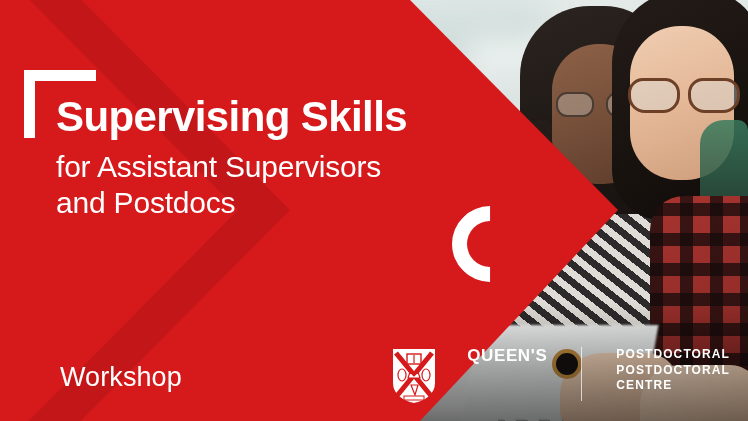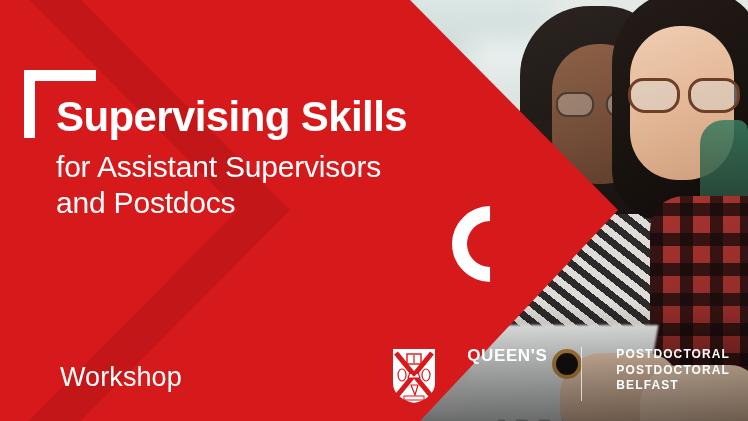--- a/index.html
+++ b/index.html
@@ -270,17 +270,17 @@
 
     <div class="qub-words">
       <span>QUEEN'S</span>
     </div>
 
     <div class="divider"></div>
 
     <div class="pdc-words">
       <span>POSTDOCTORAL</span>
       <span>POSTDOCTORAL</span>
-      <span>BELFAST</span>
+      <span>CENTRE</span>
     </div>
   </div>
 
 </div>
 
 </body></html>

